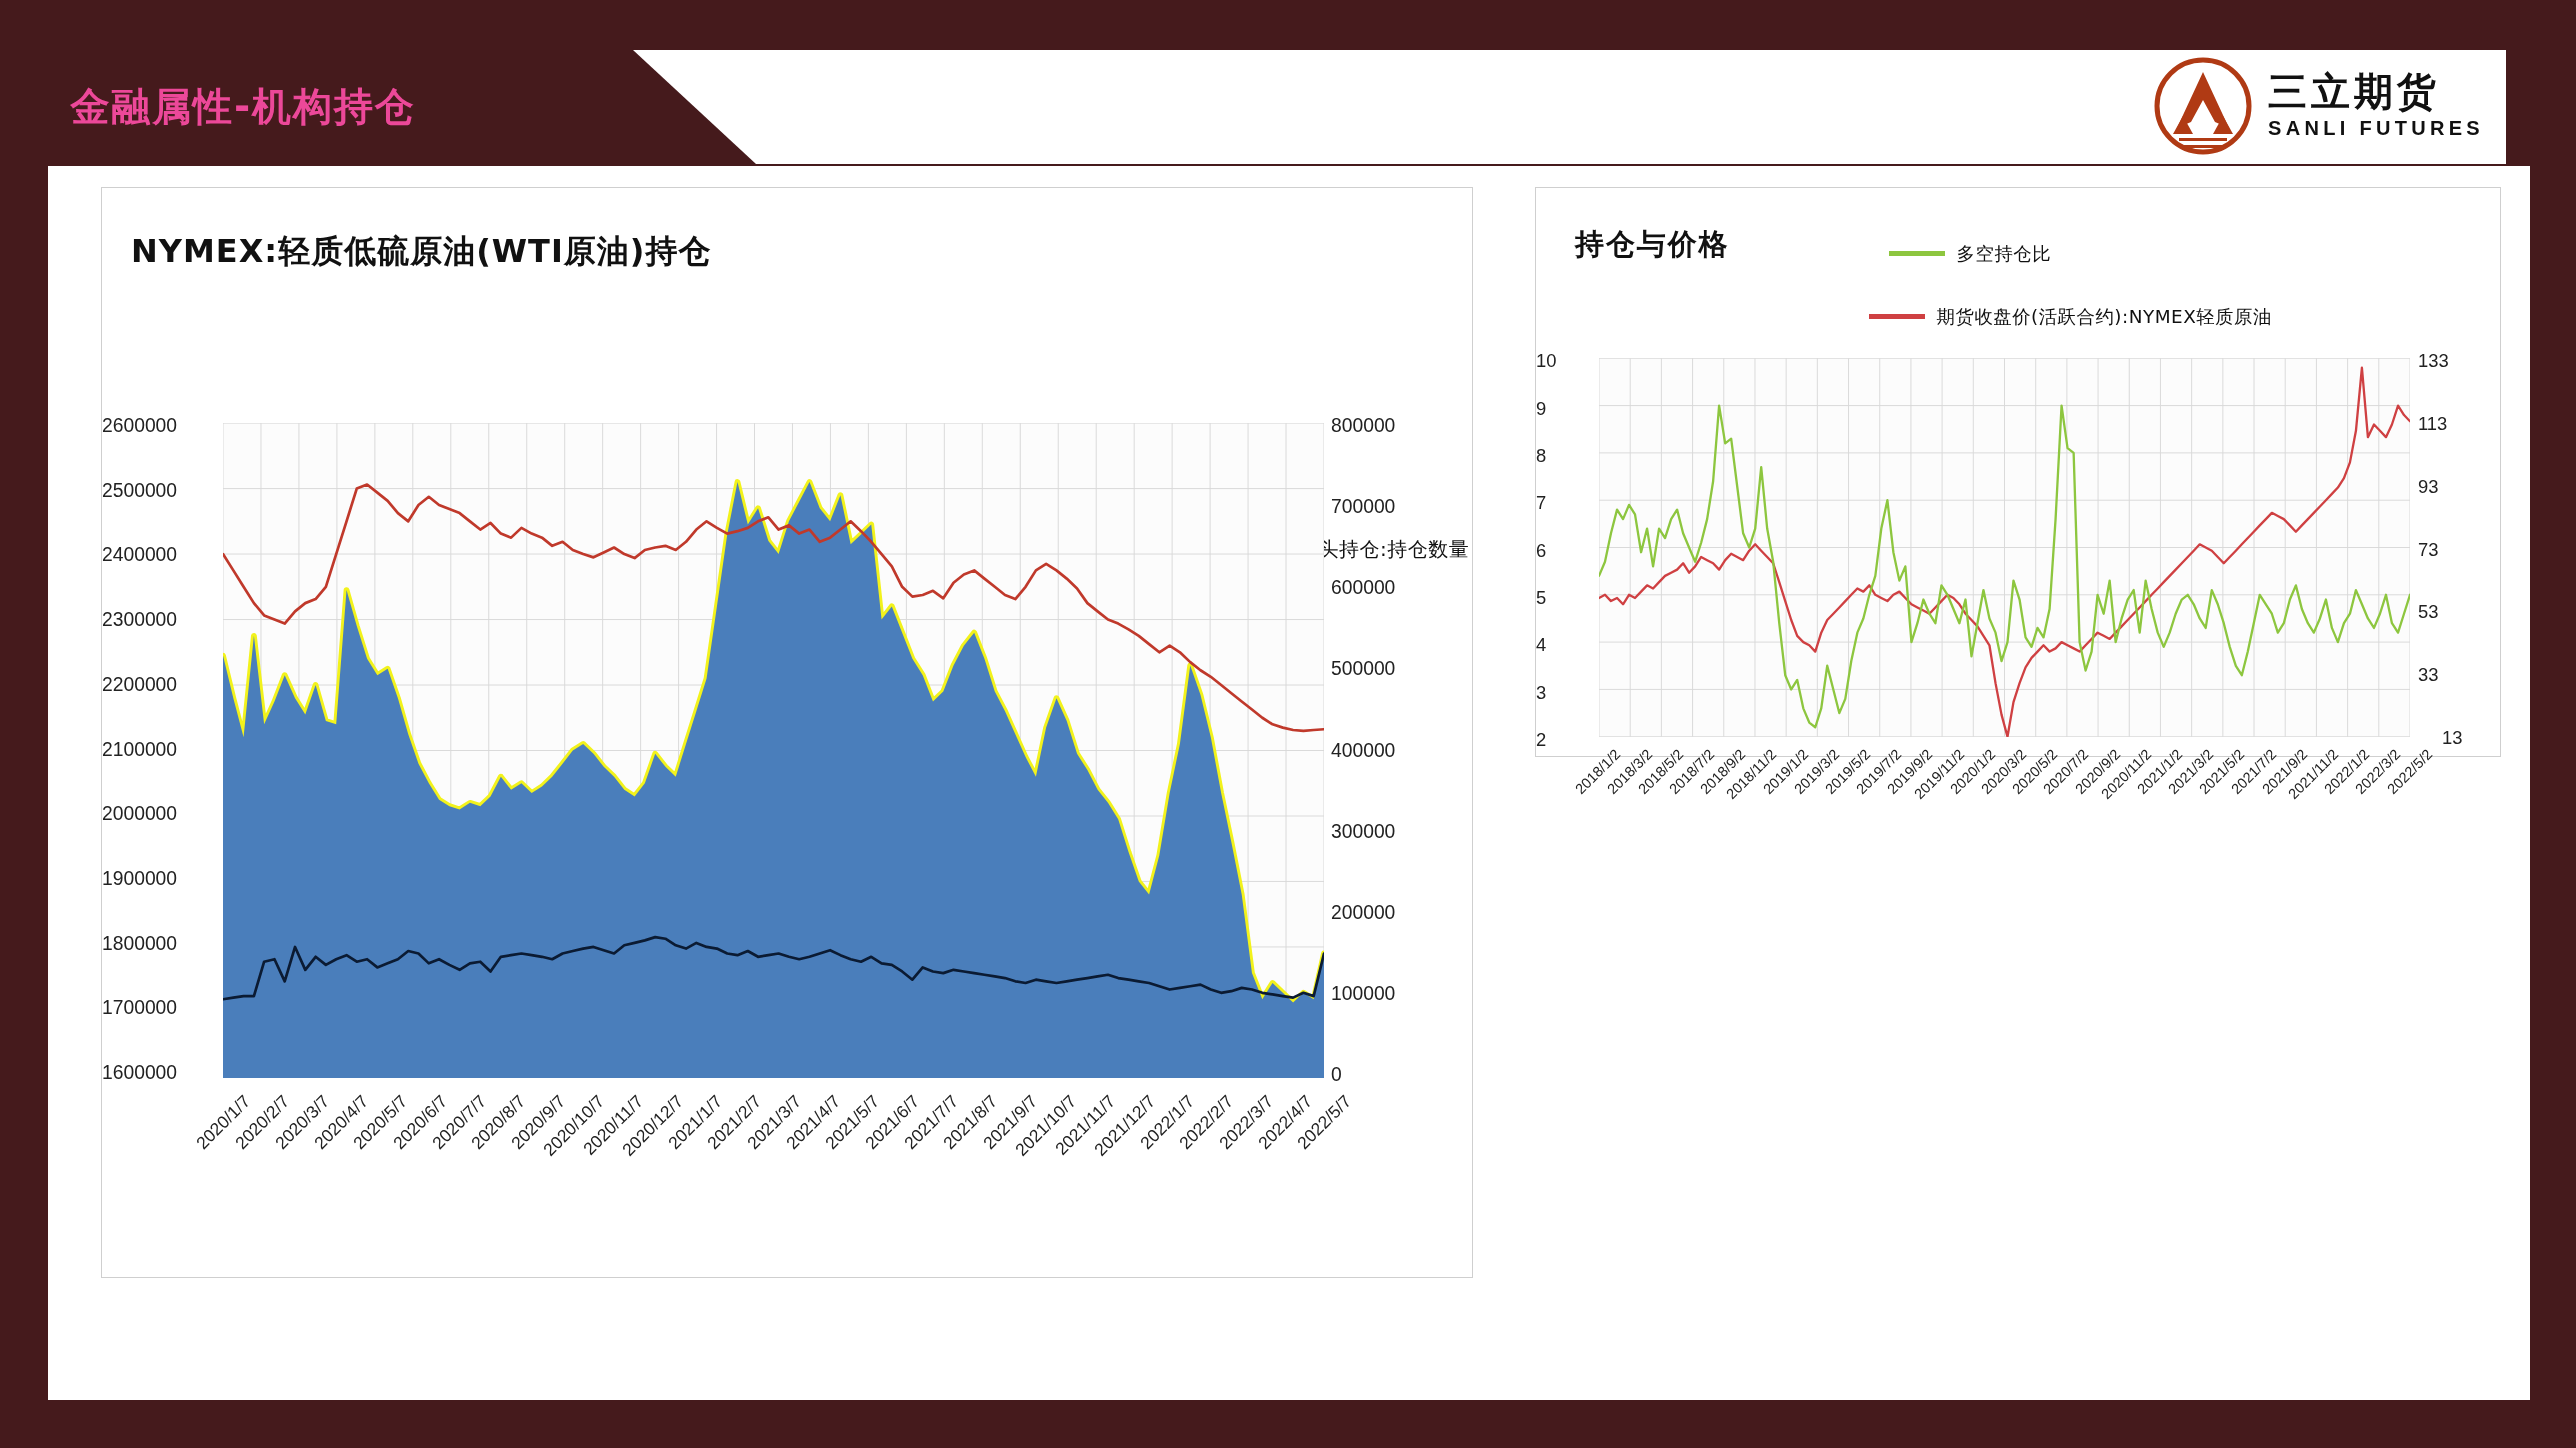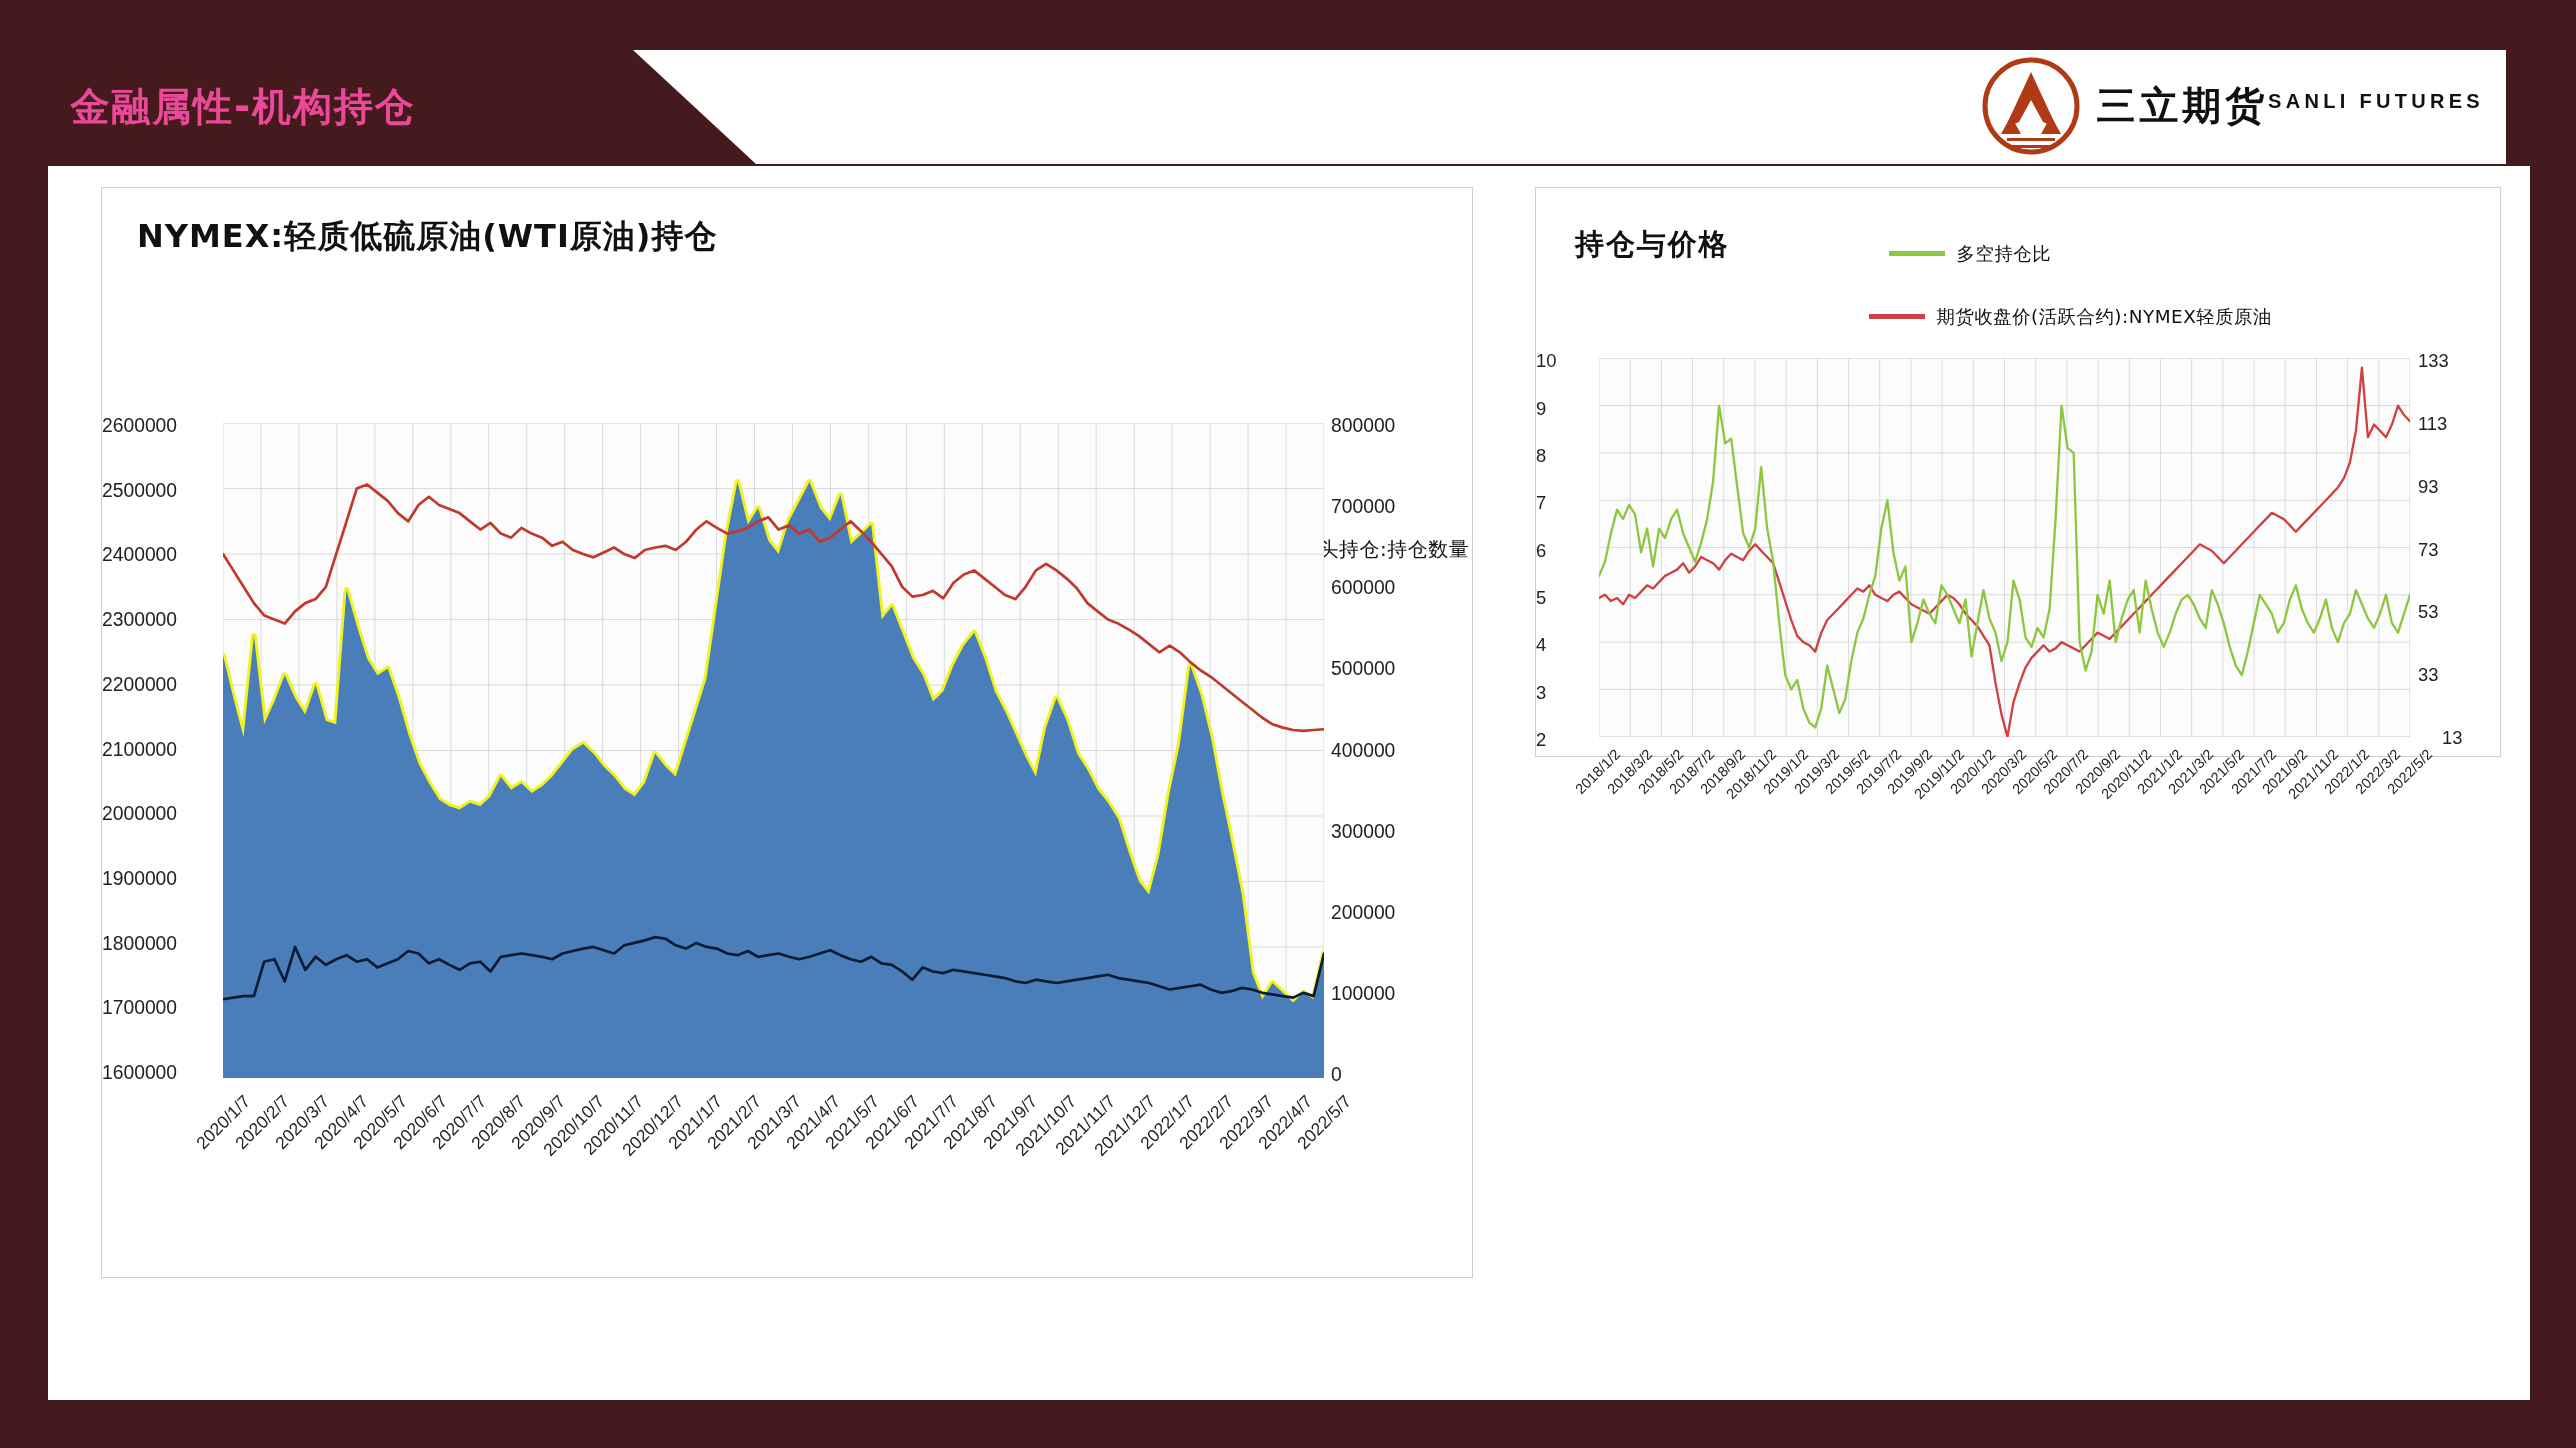--- a/index.html
+++ b/index.html
@@ -32,21 +32,21 @@
     display:flex;align-items:center;
     font-family:"DejaVu Sans", sans-serif;
     font-weight:bold;font-size:44px;letter-spacing:2.9px;color:#111;
     white-space:nowrap;
   }
   .logo{
     position:absolute;right:92px;top:56px;height:100px;
     display:flex;align-items:center;gap:15.5px;
   }
   .logo-mark{width:100px;height:100px;flex:0 0 auto;}
-  .logo-words{display:flex;flex-direction:row;justify-content:center;}
+  .logo-words{display:flex;flex-direction:column;justify-content:center;}
   .logo-cn{
     font-family:"DejaVu Sans", sans-serif;font-weight:bold;
     font-size:39px;letter-spacing:3.9px;color:#111;line-height:1.05;
   }
   .logo-en{
     font-family:"Liberation Sans", sans-serif;font-weight:bold;
     font-size:20px;letter-spacing:4.3px;color:#111;margin-top:4.8px;
   }
 
   
@@ -61,21 +61,21 @@
     box-sizing:border-box;
   }
   #panel-left{left:53px;top:21px;width:1372px;height:1091px;}
   #panel-right{left:1487px;top:21px;width:966px;height:570px;}
 
   .chart-title{
     position:absolute;
     font-family:"DejaVu Sans", sans-serif;font-weight:bold;color:#111;
     white-space:nowrap;
   }
-  #left-title{left:29px;top:27px;font-size:32px;letter-spacing:1px;margin-left:6px;}
+  #left-title{left:29px;top:42px;font-size:32px;letter-spacing:1px;}
   #right-title{left:39px;top:37px;font-size:29px;letter-spacing:1.9px;}
 
   
   .legend-item{position:absolute;display:flex;align-items:center;gap:11.6px;white-space:nowrap;}
   .legend-label{
     font-family:"DejaVu Sans", sans-serif;font-size:20px;color:#111;letter-spacing:0.5px;
   }
   .sw-area{width:56px;height:21px;background:#4A7EBB;border:2.9px solid #F2F21C;box-sizing:border-box;}
   .sw-line{width:56px;height:4.8px;}
 

